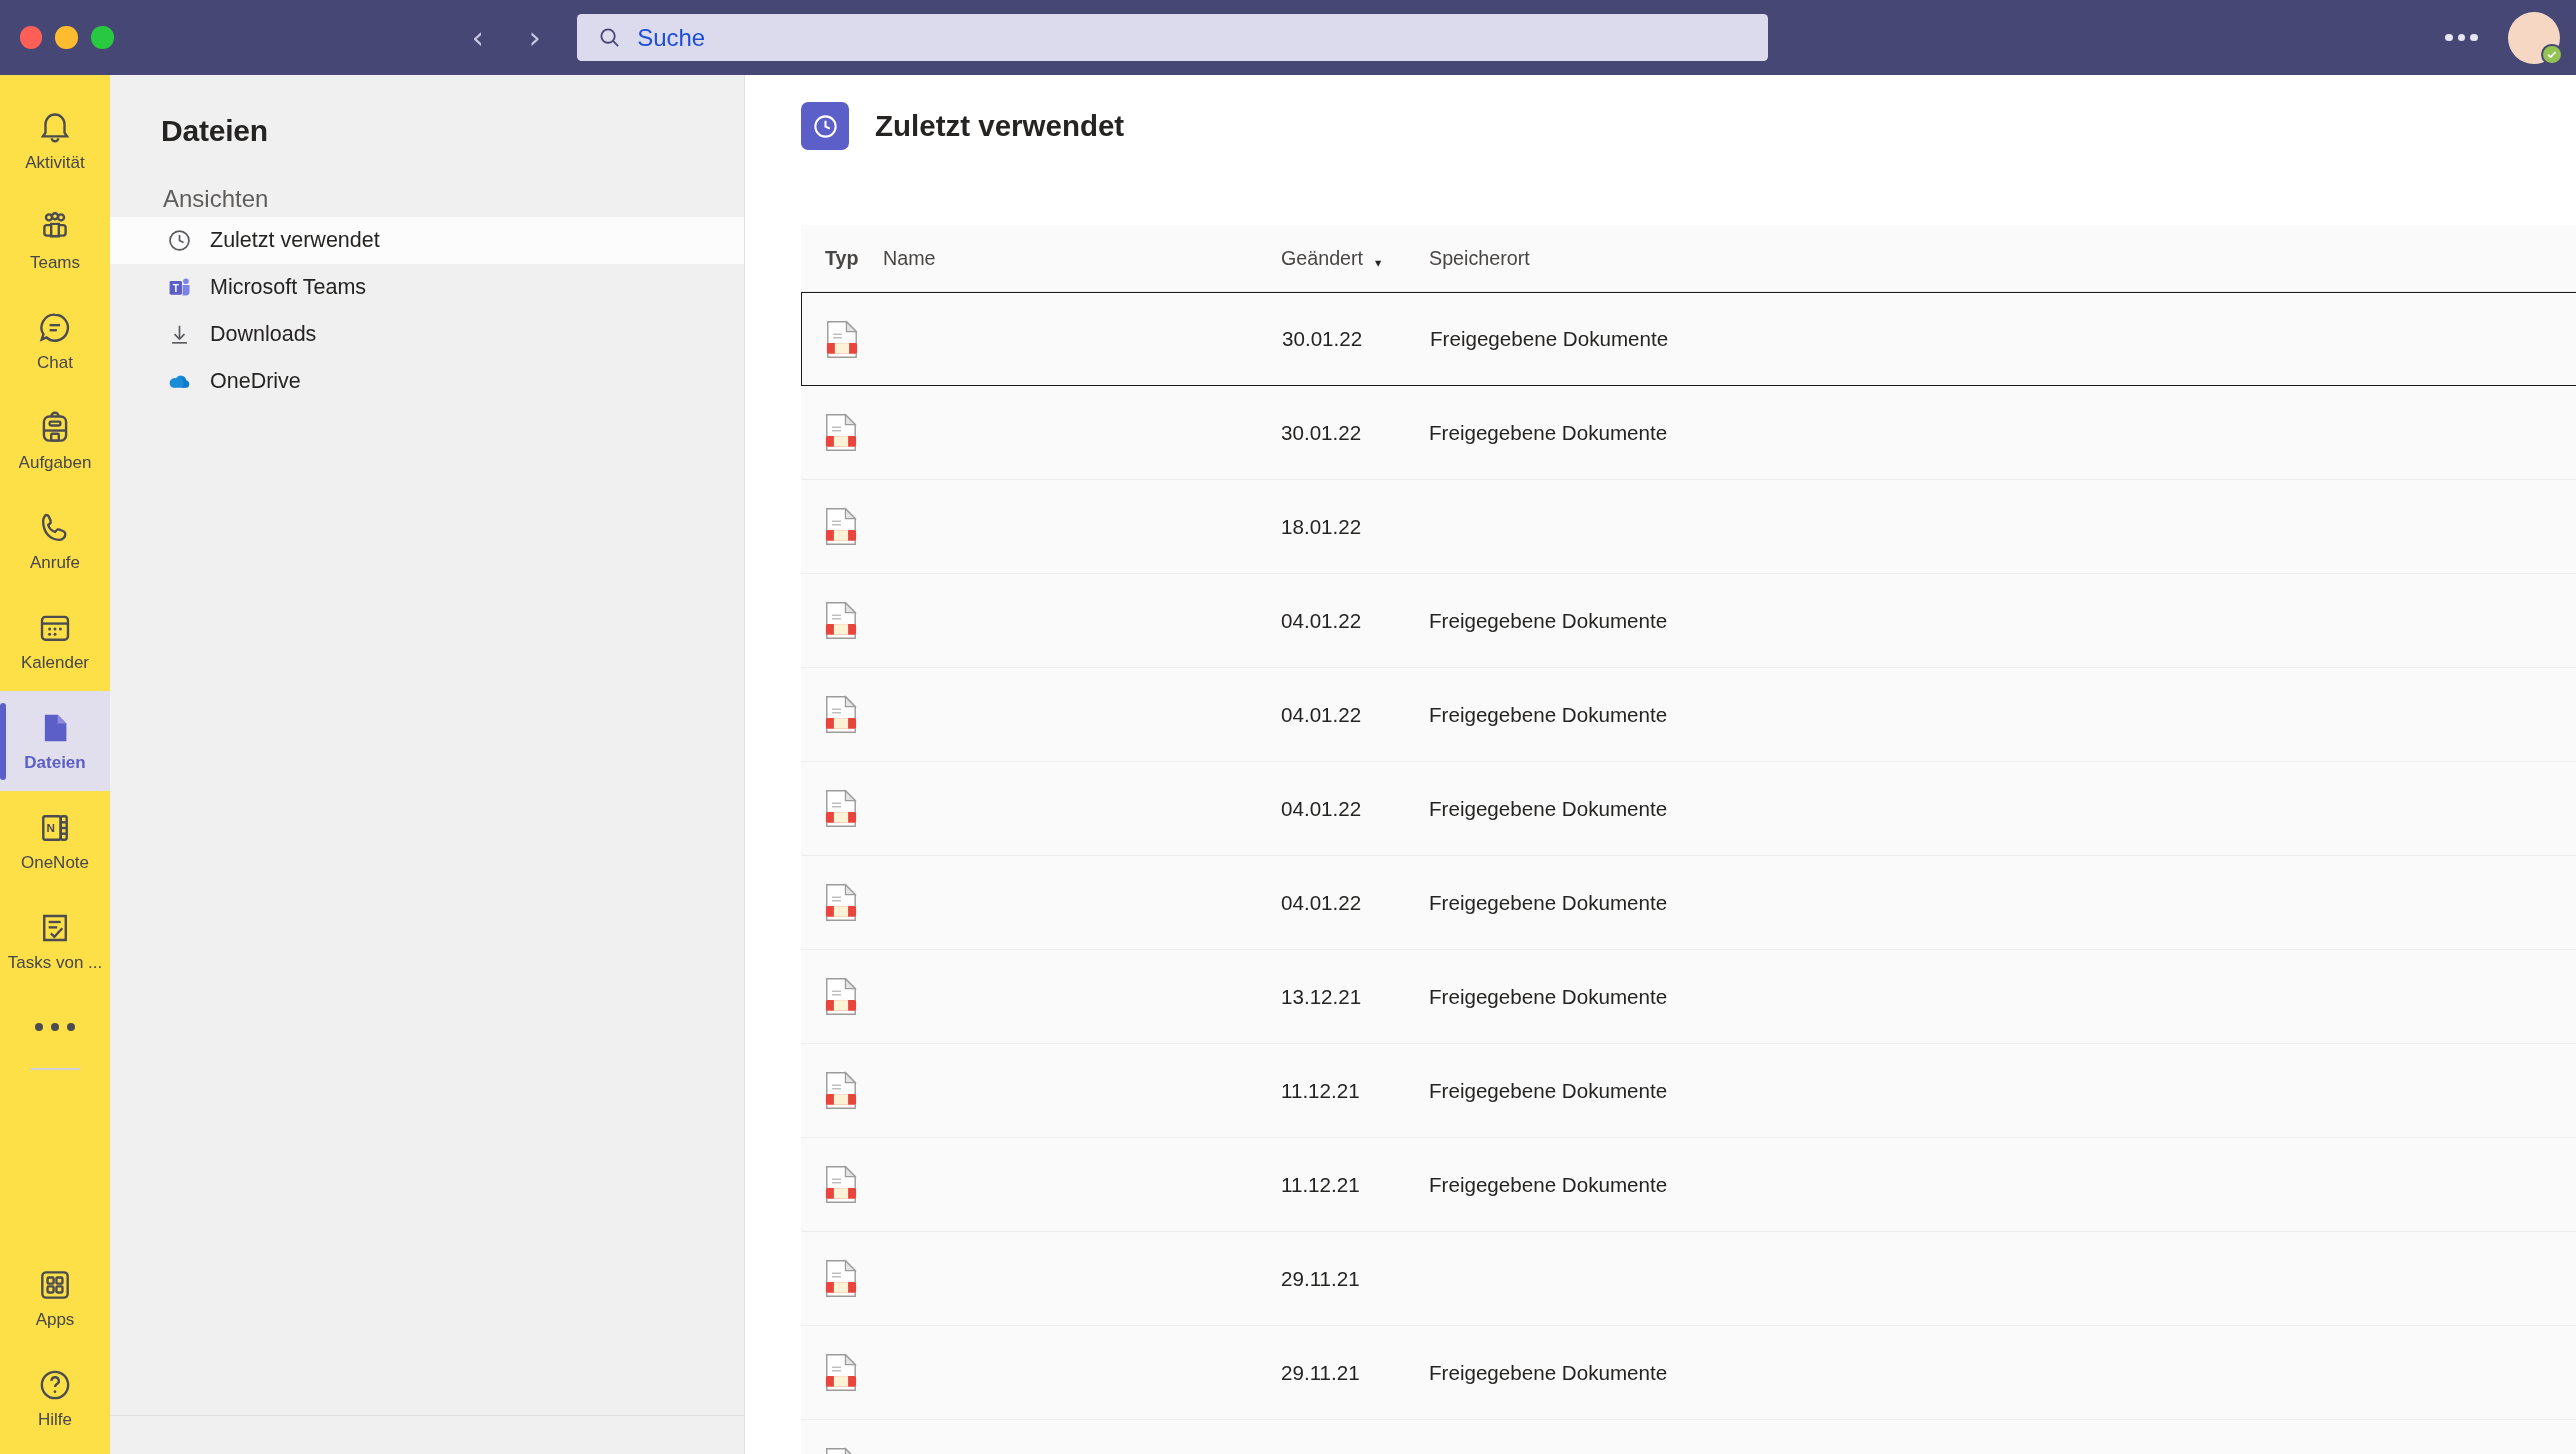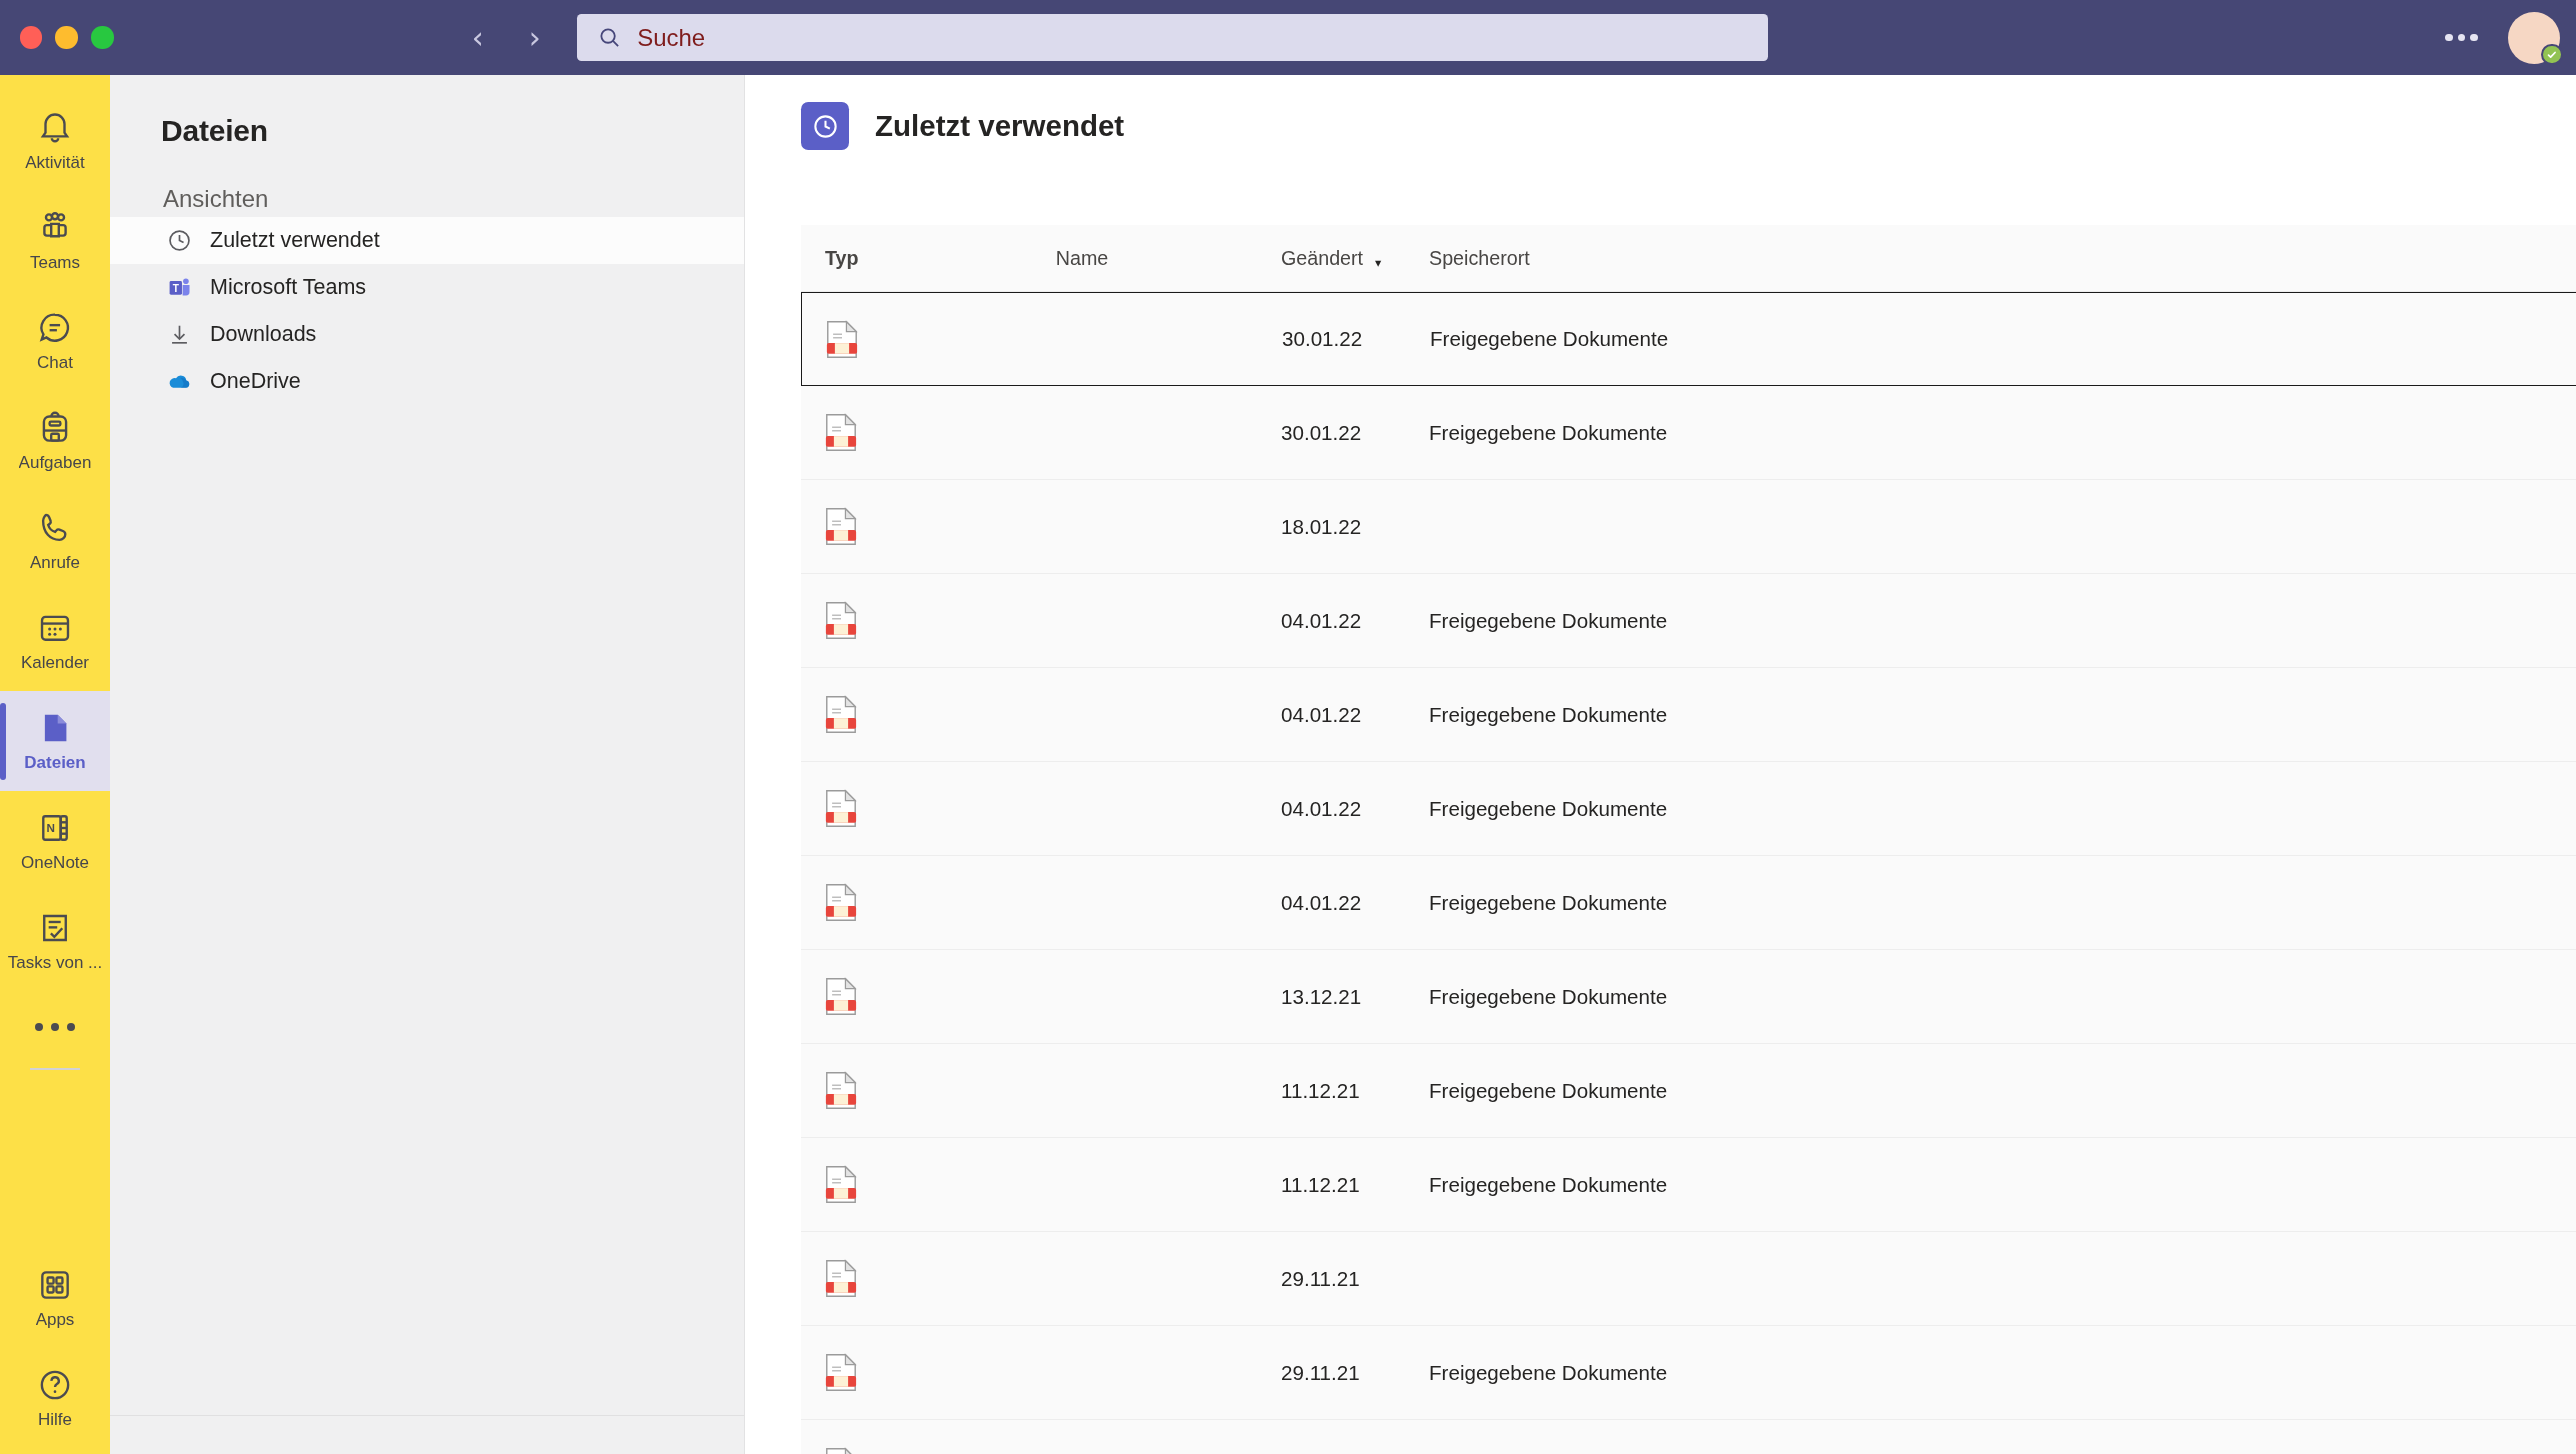--- a/index.html
+++ b/index.html
@@ -37,21 +37,21 @@
     width: 1191px; height: 47px;
     background: #dcdbed;
     border-radius: 4.5px;
     display: flex; align-items: center;
     padding-left: 21.5px;
   }
   .search-icon { width: 23px; height: 23px; flex: 0 0 auto; }
   .search-placeholder {
     margin-left: 16px;
     font-size: 24px;
-    color: #7f1d1d;
+    color: #1d4ed8;
   }
 
   .topright {
     position: absolute; right: 16px; top: 0; height: 75px;
     display: flex; align-items: center; gap: 25px;
   }
   .dots-h {
     width: 43px; height: 36px;
     display: flex; align-items: center; justify-content: center; gap: 5.4px;
   }
@@ -175,21 +175,21 @@
   }
   .table-head {
     height: 67px;
     display: flex; align-items: center;
     font-size: 19.7px; color: #484644;
     border-bottom: 0.9px solid #ededed;
     background: #fafafa;
     position: relative;
   }
   .col-typ  { width: 82px; padding-left: 24px; flex: 0 0 auto; font-weight: bold; }
-  .col-name { width: 398px; flex: 0 0 auto; text-align: center; }
+  .col-name { width: 398px; flex: 0 0 auto; }
   .col-mod  { width: 148px; flex: 0 0 auto; display:flex; align-items:flex-end; gap:12px;}
   .col-mod .caret { font-size: 12.5px; color:#252423; line-height:1; }
   .col-loc  { flex: 1 1 auto; }
 
   .rows { position: relative; }
   .row {
     height: 94px;
     display: flex; align-items: center;
     border-bottom: 0.9px solid #ededed;
     font-size: 20.6px; color: #252423;

